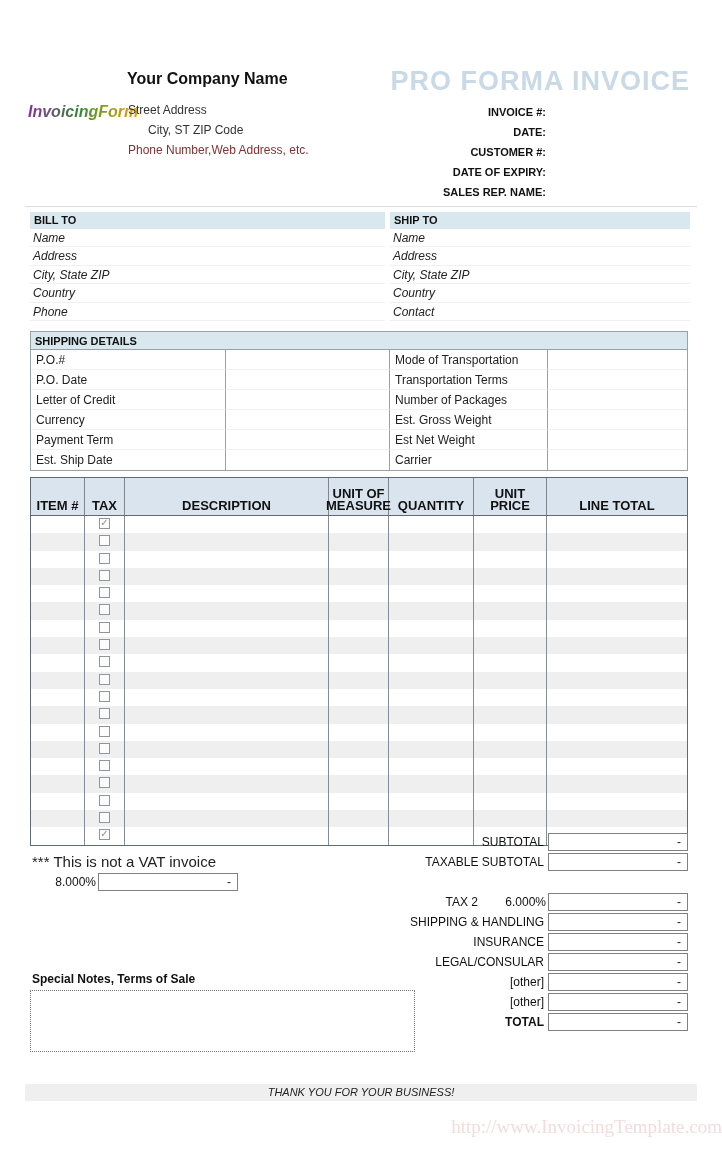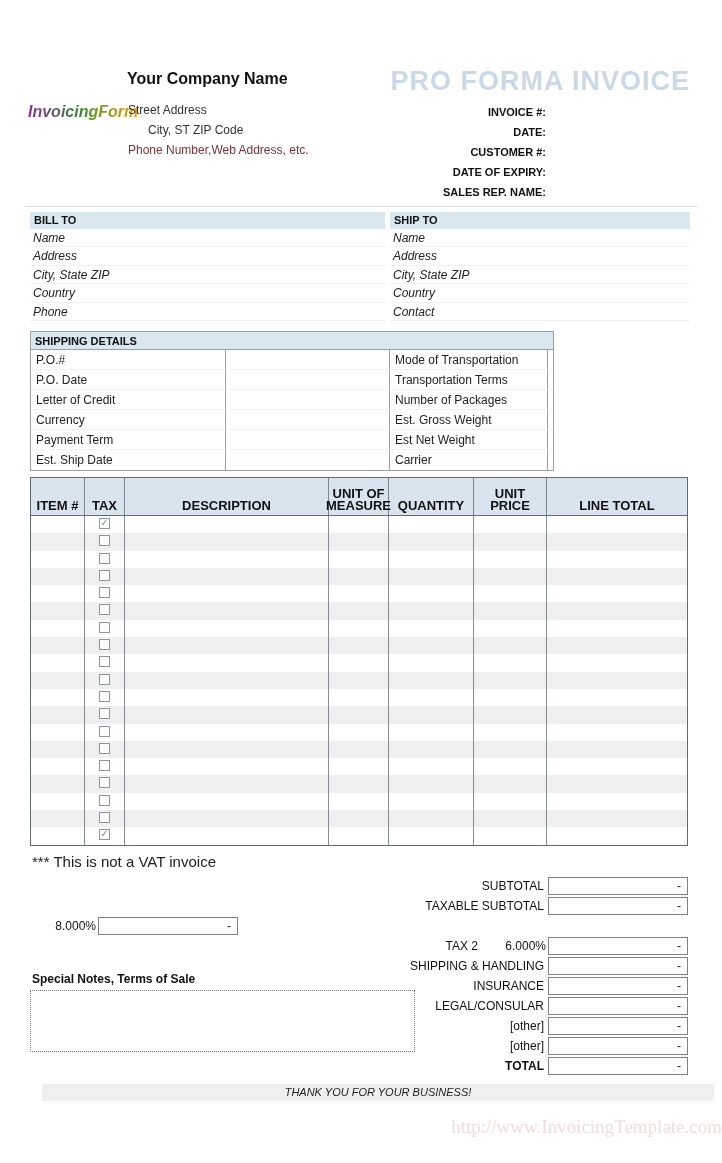--- a/index.html
+++ b/index.html
@@ -25,21 +25,21 @@
   
   .party { position:absolute; top:212px; }
   .party.bill { left:30px; width:355px; }
   .party.ship { left:390px; width:300px; }
   .party-header { height:17px; line-height:17px; background:#d9e7ee; font-weight:bold;
                   font-size:11px; padding-left:4px; color:#111; }
   .party-line { height:18.4px; line-height:18px; font-style:italic; font-size:12px; color:#222;
                 border-bottom:1px solid #f0f0f0; padding-left:3px; }
 
   
-  .shipdet { position:absolute; left:30px; top:331px; width:524px; border:1px solid #98a1a8; background:#fff; }
+  .shipdet { position:absolute; left:30px; top:331px; width:658px; border:1px solid #98a1a8; background:#fff; }
   .shipdet-header { height:18px; line-height:18px; background:#d9e7ee; font-weight:bold; font-size:11px;
                     padding-left:4px; color:#111; border-bottom:1px solid #98a1a8; }
   .shipdet-grid { display:grid; grid-template-columns:195px 164px 158px 1fr; }
   .sd-cell { height:20px; line-height:20px; font-size:12px; padding-left:5px; border-bottom:1px solid #f1f1f1; }
   .sd-cell.vline { border-right:1px solid #98a1a8; }
   .sd-cell.lastrow { border-bottom:none; }
 
   
   .items { position:absolute; left:30px; top:477px; width:658px; border:1px solid #5f6a74; background:#fff; }
   .items-header { display:grid; grid-template-columns:54px 40px 204px 60px 85px 73px 1fr;
@@ -53,34 +53,34 @@
   .item-row.alt { background:#efefef; }
   .item-cell { border-right:1px solid #848d95; }
   .item-cell:last-child { border-right:none; }
   .checkbox { display:block; width:11px; height:11px; margin:2px auto 0 auto; border:1px solid #8f979e;
               background:#fcfcfc; position:relative; }
   .checkbox.checked::after { content:"✓"; position:absolute; left:0; top:-2px; width:100%;
                              font-size:10px; line-height:11px; text-align:center; color:#8a9096; }
 
   
   .vat-note { position:absolute; left:32px; top:853px; font-size:15px; color:#222; }
-  .totals { position:absolute; left:30px; top:876px; width:658px; }
+  .totals { position:absolute; left:30px; top:832px; width:658px; }
   .total-row { display:flex; height:20px; align-items:center; }
   .total-label { flex:1; text-align:right; font-size:12px; color:#111; padding-right:2px; white-space:nowrap; }
   .total-label.bold { font-weight:bold; }
   .total-rate { width:66px; text-align:right; font-size:12px; color:#111; }
   .total-value { width:140px; margin-left:2px; height:18px; border:1px solid #808080; background:#fff;
                  text-align:right; padding-right:6px; font-size:12px; line-height:16px; color:#222; }
   .notes-label { position:absolute; left:32px; top:972px; font-size:12px; font-weight:bold; color:#111; }
   .notes-box { position:absolute; left:30px; top:990px; width:385px; height:62px;
                border:1px dotted #777; background:#fff; }
 
   
   .footer-bar { position:absolute; left:25px; top:1084px; width:672px; height:17px; background:#efefef;
-                text-align:center; font-style:italic; font-size:11px; line-height:17px; color:#222;margin-left:17px; }
+                text-align:center; font-style:italic; font-size:11px; line-height:17px; color:#222; }
   .watermark { position:absolute; right:0px; top:1116px; font-family:"Liberation Serif", serif;
                font-size:19px; color:#f2dcdc; white-space:nowrap; }
 </style>
 </head>
 <body>
 
 <div class="page">
 
   <div class="logo">InvoicingForm</div>
   <div class="company-name">Your Company Name</div>

